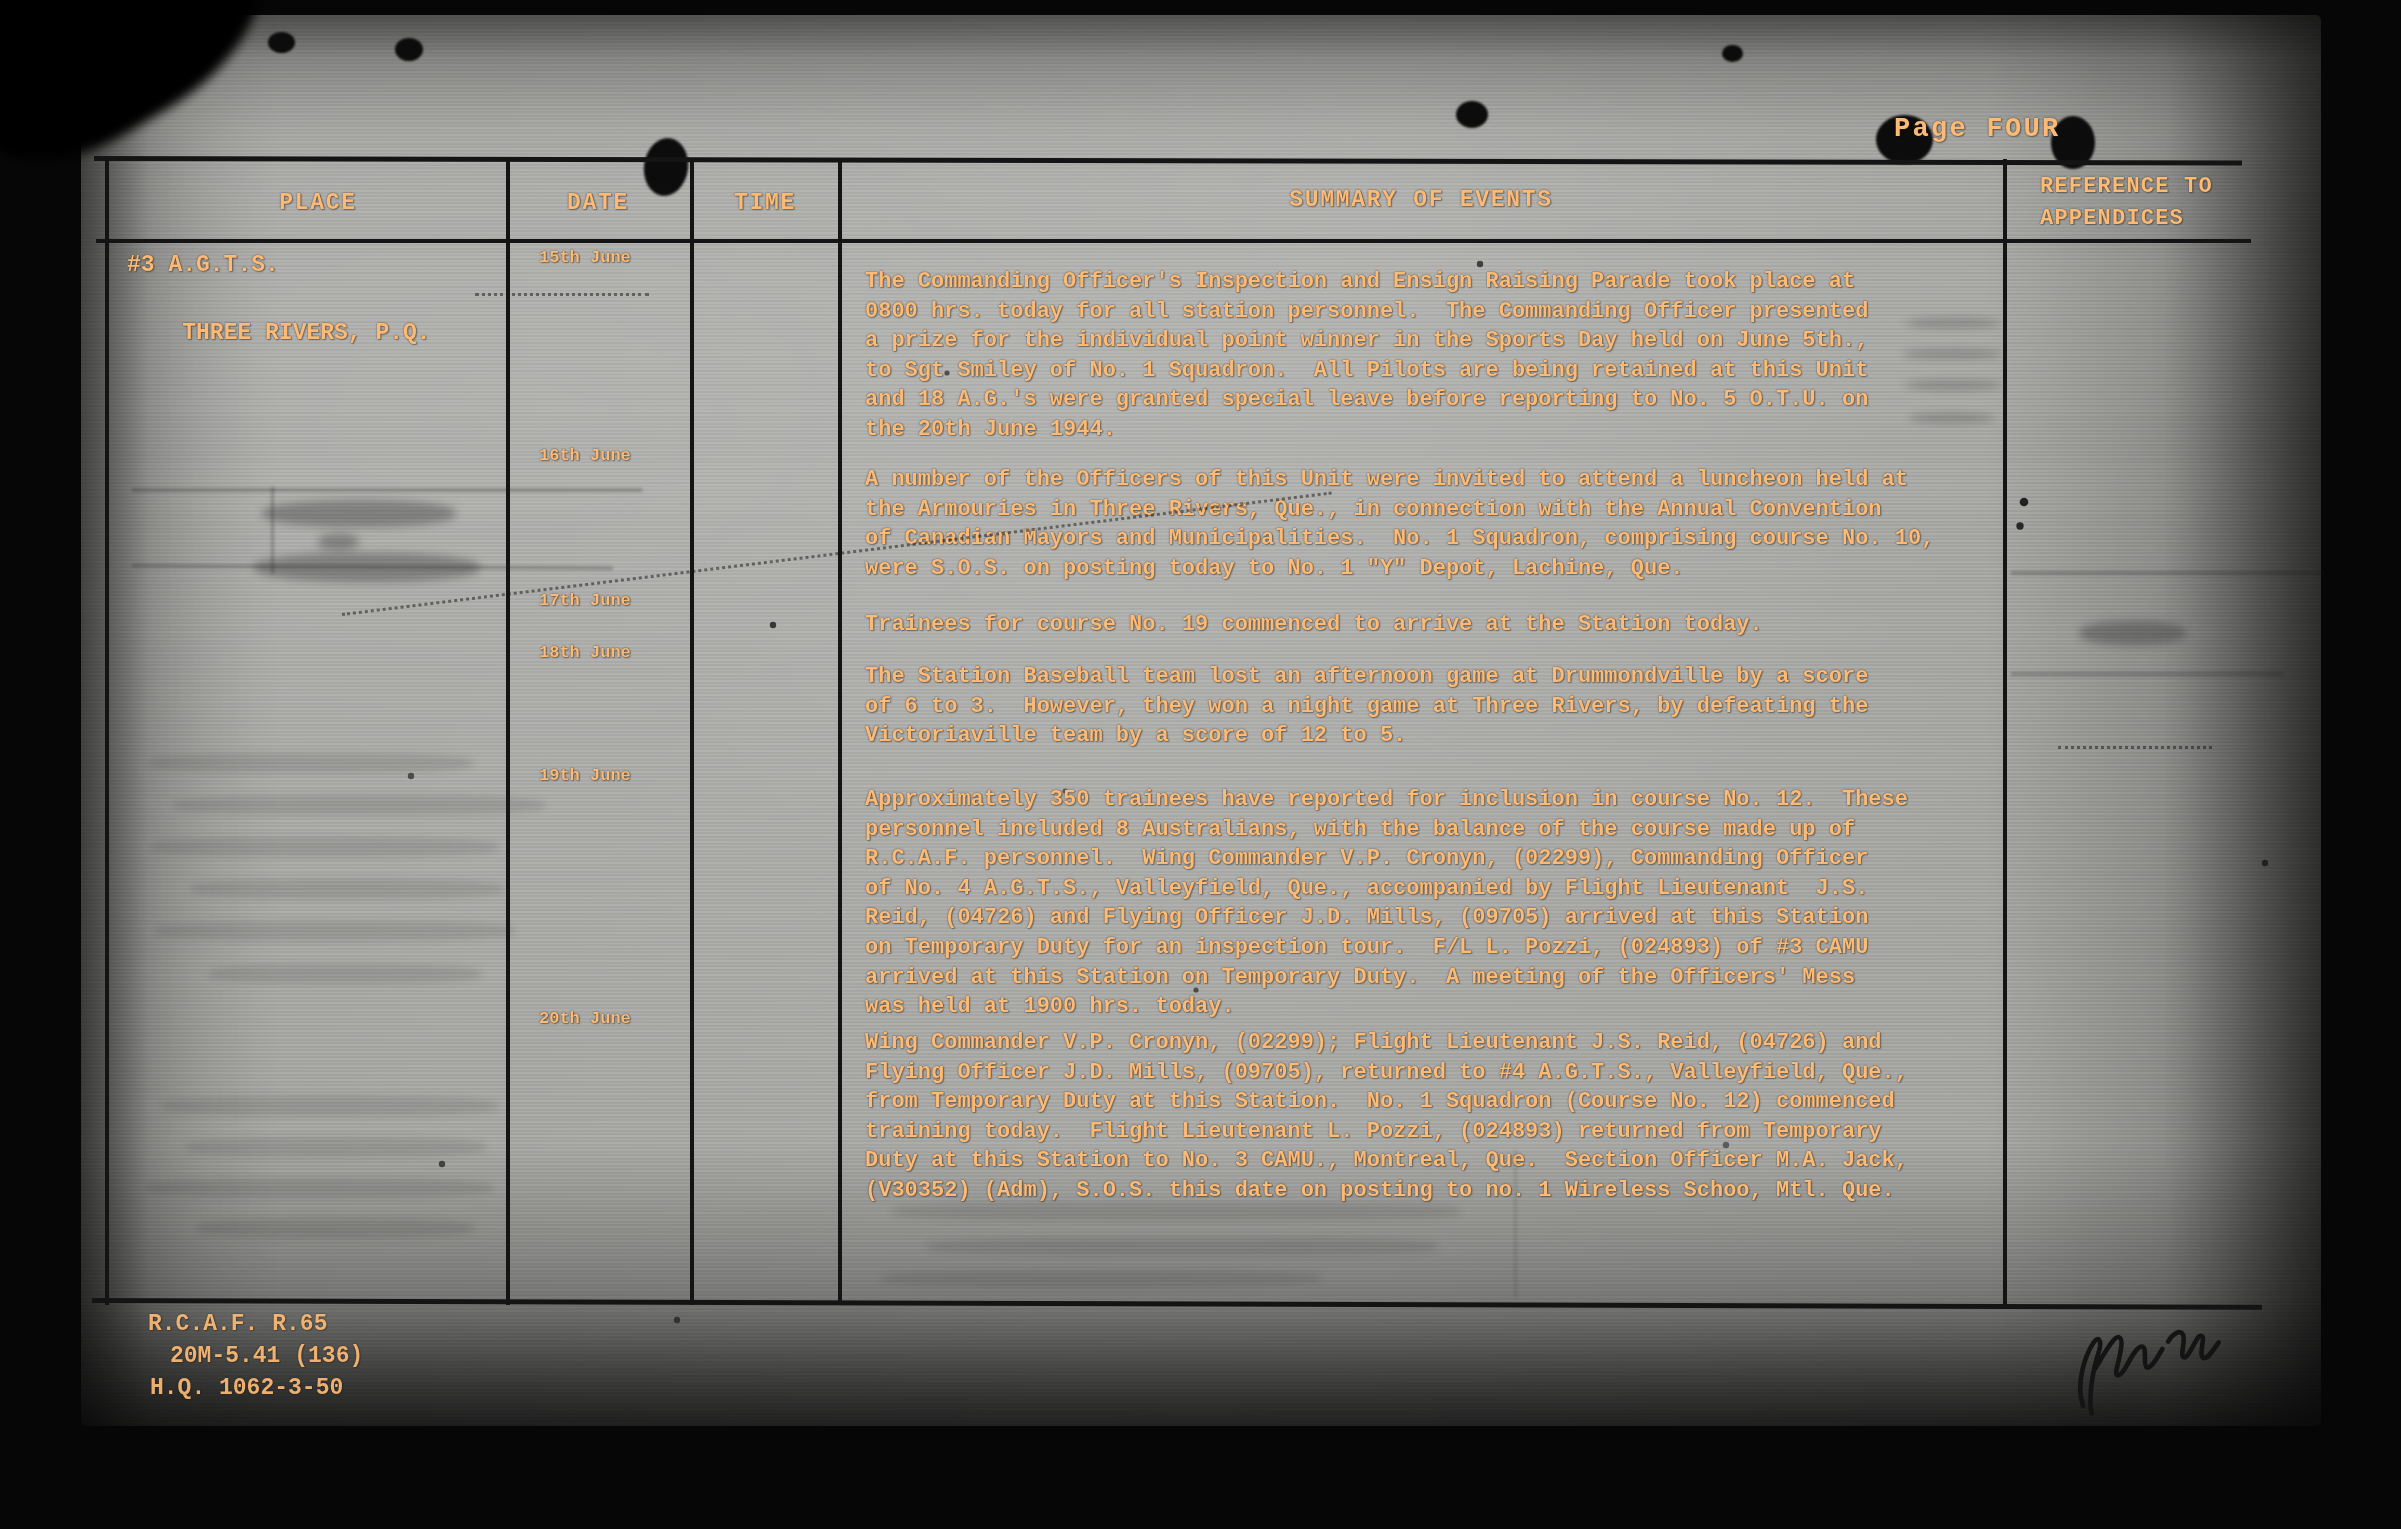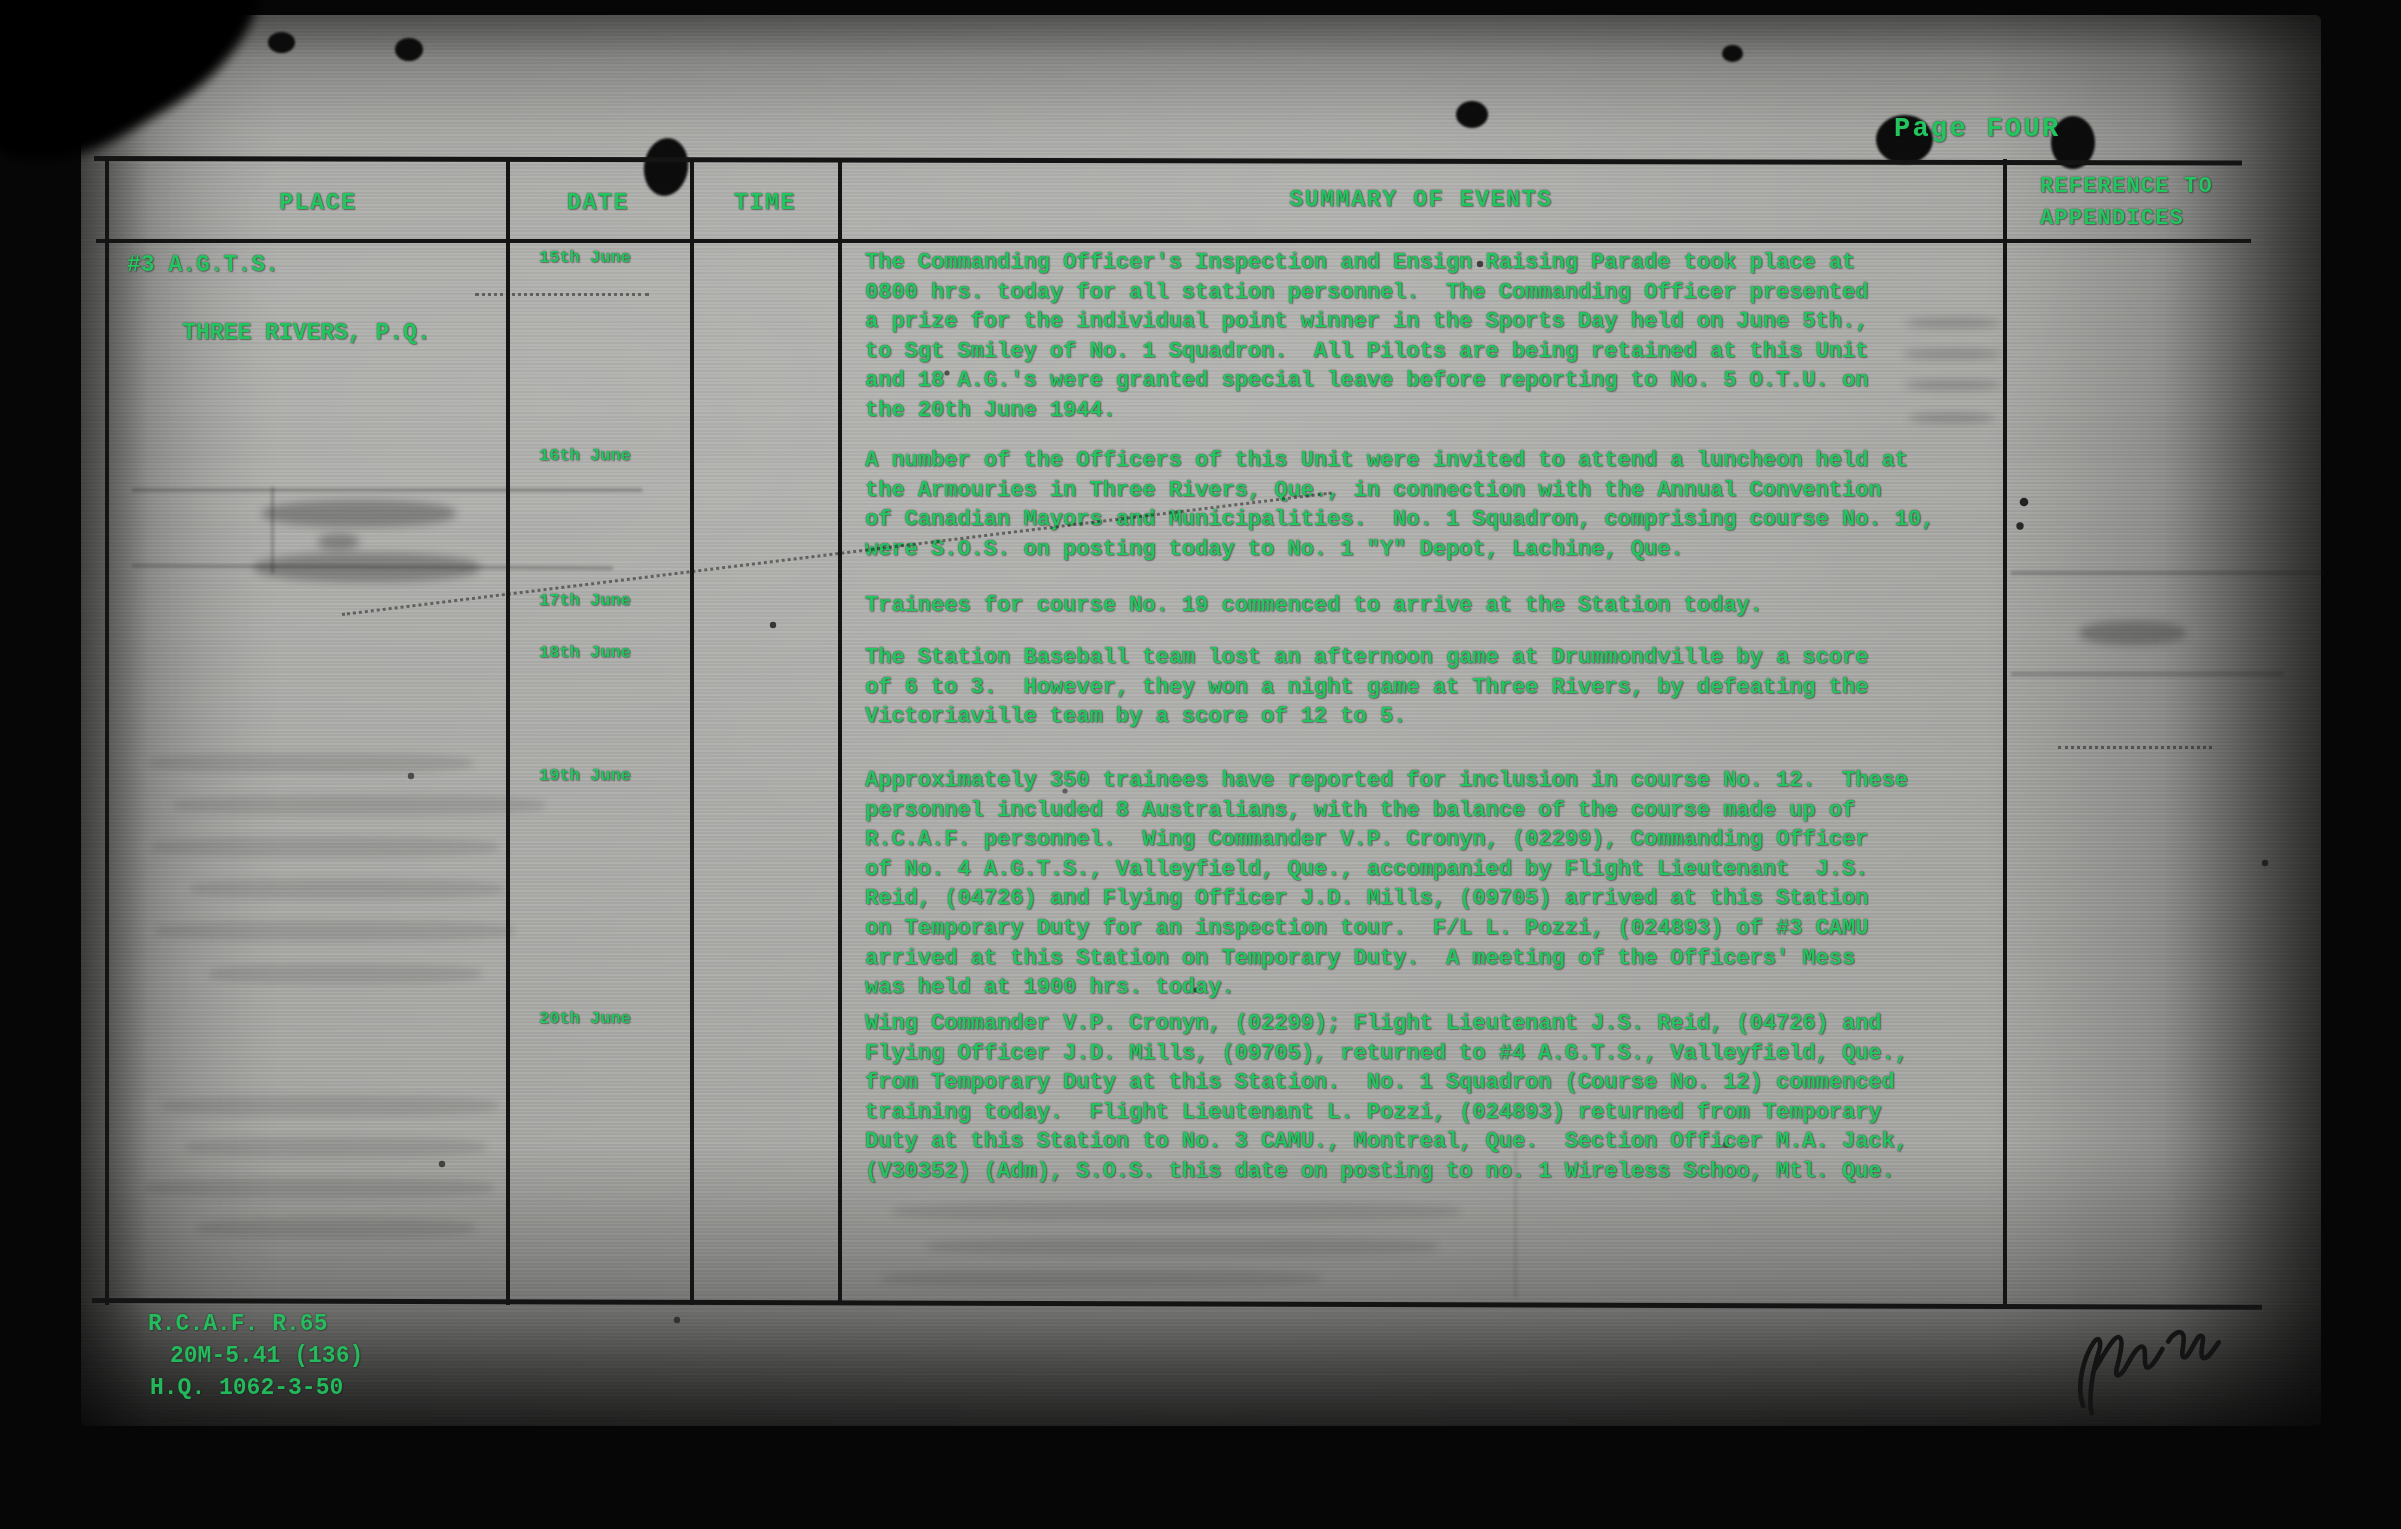--- a/index.html
+++ b/index.html
@@ -28,26 +28,26 @@
       1478px 262px 0 1.2px rgba(15,15,15,.7), 2018px 524px 0 1.7px rgba(10,10,10,.8),
       1194px 988px 0 0.6px rgba(15,15,15,.6), 440px 1162px 0 1.2px rgba(15,15,15,.65),
       2263px 861px 0 1.2px rgba(15,15,15,.7), 409px 774px 0 1.2px rgba(15,15,15,.6),
       2022px 500px 0 2.3px rgba(10,10,10,.85), 675px 1318px 0 1.2px rgba(15,15,15,.6),
       1724px 1143px 0 1.2px rgba(15,15,15,.5), 1063px 789px 0 0.6px rgba(15,15,15,.5);}
   
   .hl,.vl{position:absolute;background:#141414;}
   .hl{height:4.6px;filter:blur(0.7px);}
   .vl{width:4px;filter:blur(0.6px);}
   
-  .ink{position:absolute;color:#22c55e;font-weight:bold;
+  .ink{position:absolute;color:#fdba74;font-weight:bold;
        text-shadow:0 0 1.7px rgba(25,25,25,.8), 1.2px 0.6px 1.2px rgba(35,35,35,.35);
        filter:blur(0.3px);}
   .hdr{font-size:23px;letter-spacing:1.7px;transform:translateX(-50%);white-space:nowrap;}
   .hdr-left{font-size:22px;letter-spacing:1.2px;white-space:nowrap;}
-  .body-text{font-size:22px;line-height:29.6px;white-space:pre-wrap;width:1145px;}
+  .body-text{font-size:22px;line-height:29.6px;white-space:pre-wrap;width:1145px;margin-top:19px;}
   .date-text{font-size:17px;white-space:nowrap;}
   .place-text{font-size:23px;line-height:34px;white-space:pre-wrap;}
   .footer-text{font-size:23px;white-space:nowrap;opacity:.92;}
   .pagelabel{font-size:27px;letter-spacing:2.3px;white-space:nowrap;}
   
   .gbar{position:absolute;background:rgba(28,28,28,.32);filter:blur(4px);border-radius:45%;}
   .gline{position:absolute;background:rgba(25,25,25,.25);filter:blur(1.7px);}
   .gfaint{position:absolute;background:rgba(30,30,30,.13);filter:blur(3.5px);border-radius:40%;}
   .dotline{position:absolute;border-top:3.5px dotted rgba(20,20,20,.5);filter:blur(0.6px);}
   .row{position:absolute;left:0;width:100%;}

